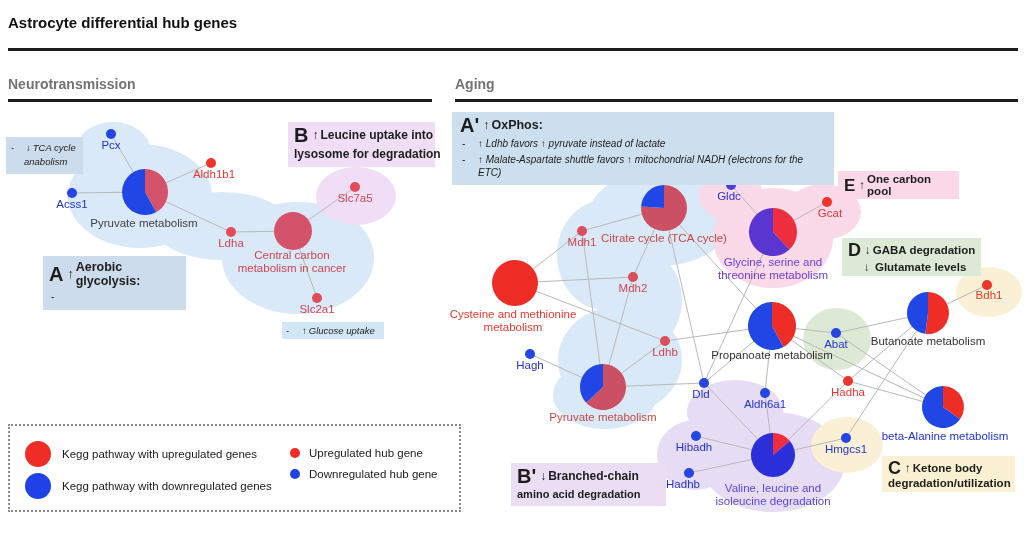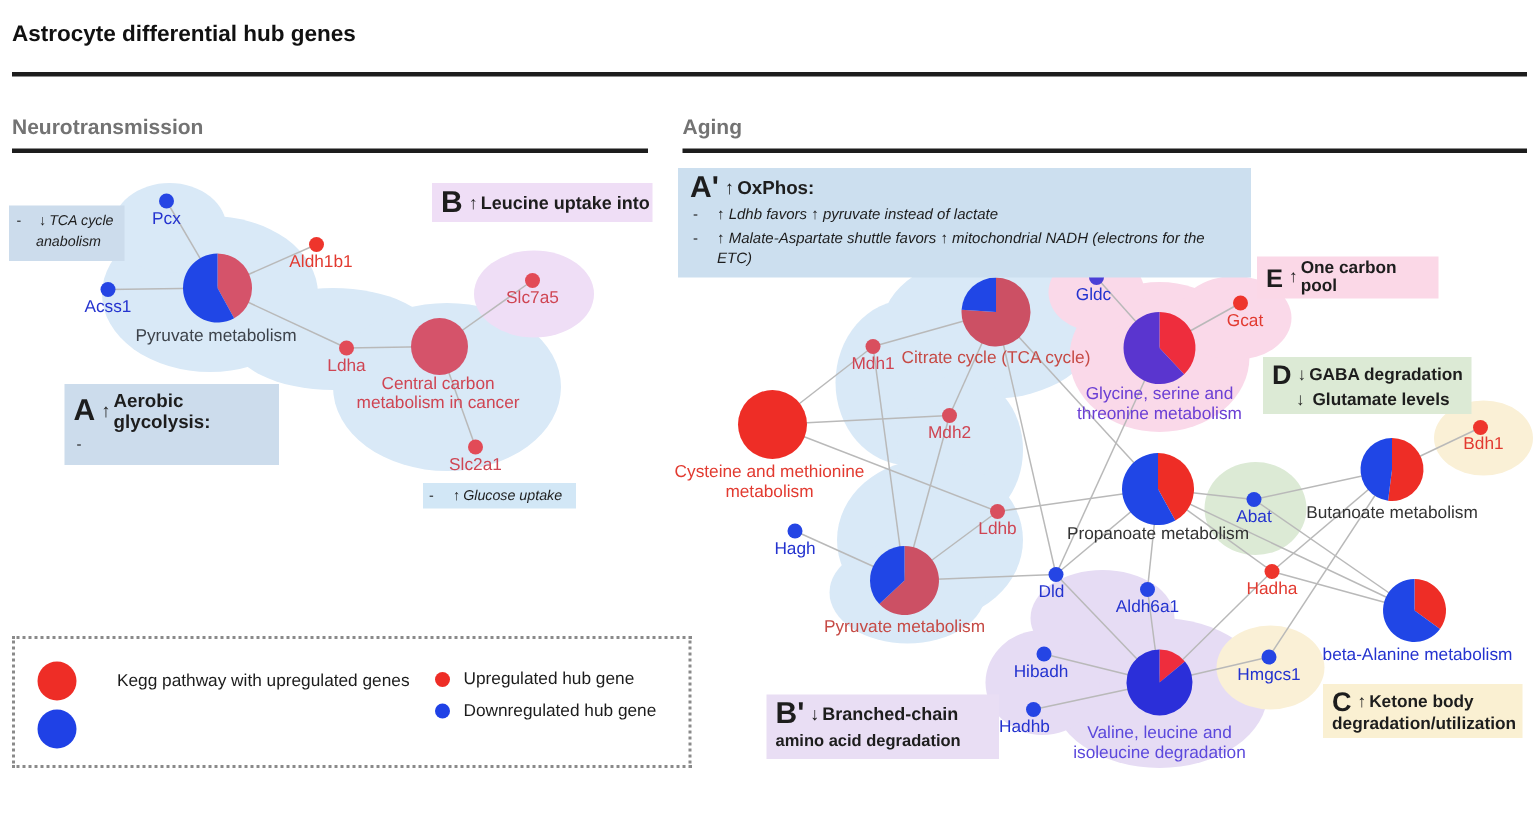--- a/index.html
+++ b/index.html
@@ -299,20 +299,21 @@
       <span class="dash">-</span>
     </div>
   </div>
 
   <div class="callout b-box">
     <div class="c-title">
       <span class="big-letter">B</span>
       <span class="arr">↑</span>
       <span>Leucine uptake into</span>
     </div>
+    <div class="bold-line">lysosome for degradation</div>
   </div>
 
   <div class="note glucose-box">
     <span class="dash">-</span>
     <span class="itx"><b class="arr">↑</b><span>Glucose uptake</span></span>
   </div>
 
   <div class="callout a-prime-box">
     <div class="c-title">
       <span class="big-letter">A'</span>
@@ -359,26 +360,27 @@
   <div class="callout b-prime-box">
     <div class="c-title">
       <span class="big-letter">B'</span>
       <span class="arr">↓</span>
       <span>Branched-chain</span>
     </div>
     <div class="line2">amino acid degradation</div>
   </div>
 
   <div class="legend">
-    <div class="lg-item" style="left:15px;top:15px;gap:16px;">
+    <div class="lg-item" style="left:15px;top:15px;">
       <span class="lg-circle lg-big lg-red"></span>
       <span class="lg-label">Kegg pathway with upregulated genes</span>
     </div>
     <div class="lg-item" style="left:15px;top:47px;">
       <span class="lg-circle lg-big lg-blue"></span>
+      <span class="lg-label">Kegg pathway with downregulated genes</span>
     </div>
     <div class="lg-item" style="left:280px;top:21px;">
       <span class="lg-circle lg-small lg-red"></span>
       <span class="lg-label">Upregulated hub gene</span>
     </div>
     <div class="lg-item" style="left:280px;top:42px;">
       <span class="lg-circle lg-small lg-blue"></span>
       <span class="lg-label">Downregulated hub gene</span>
     </div>
   </div>

